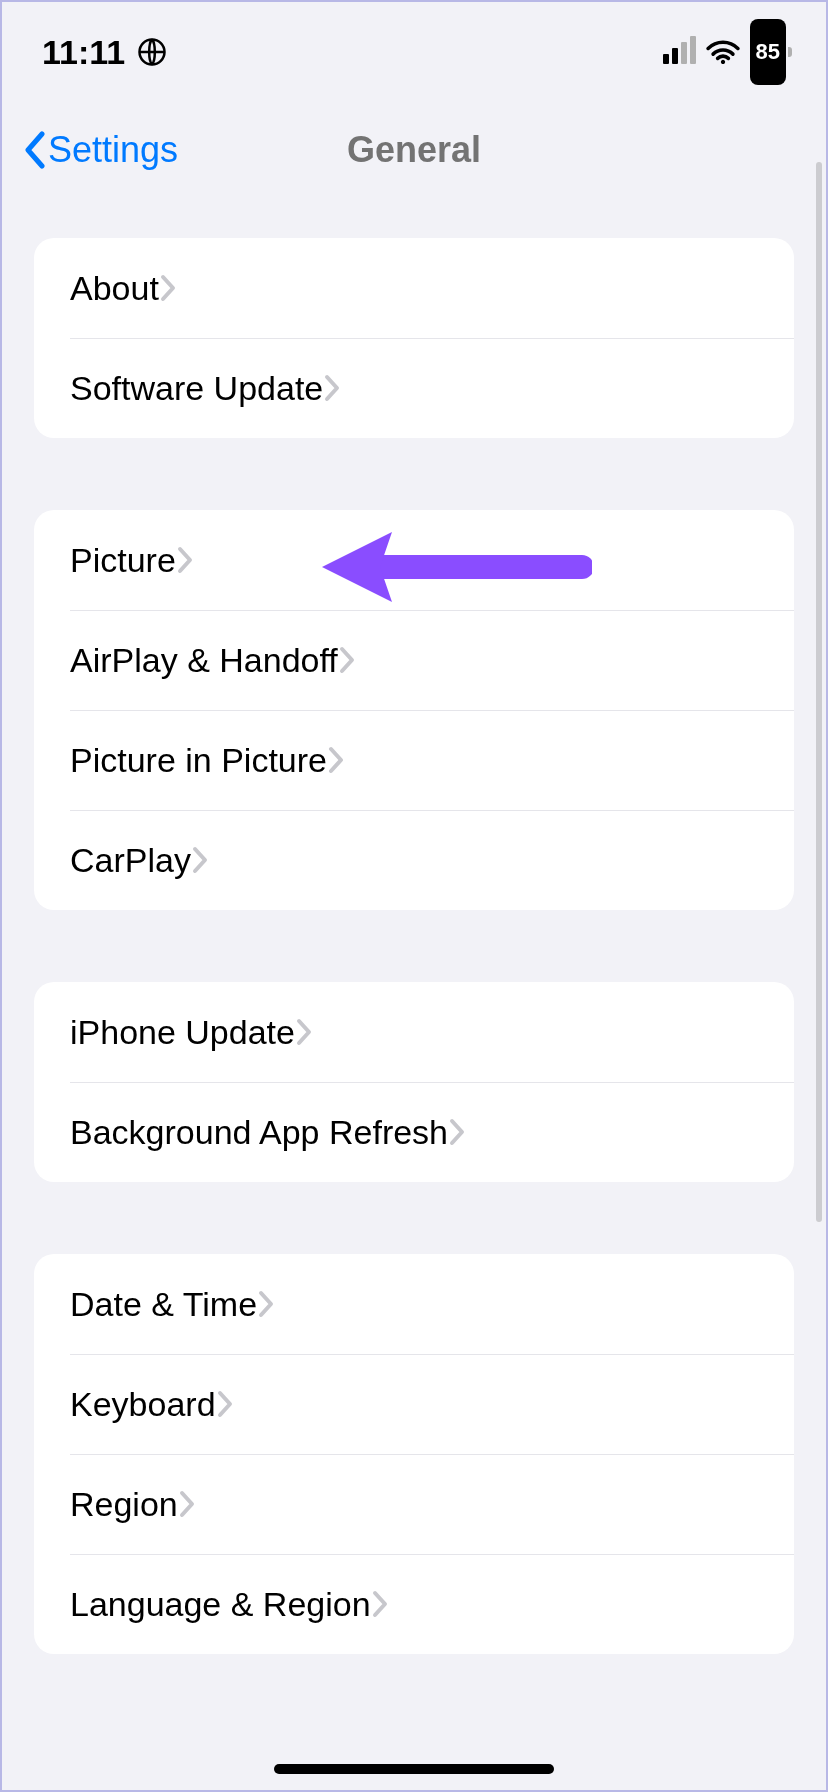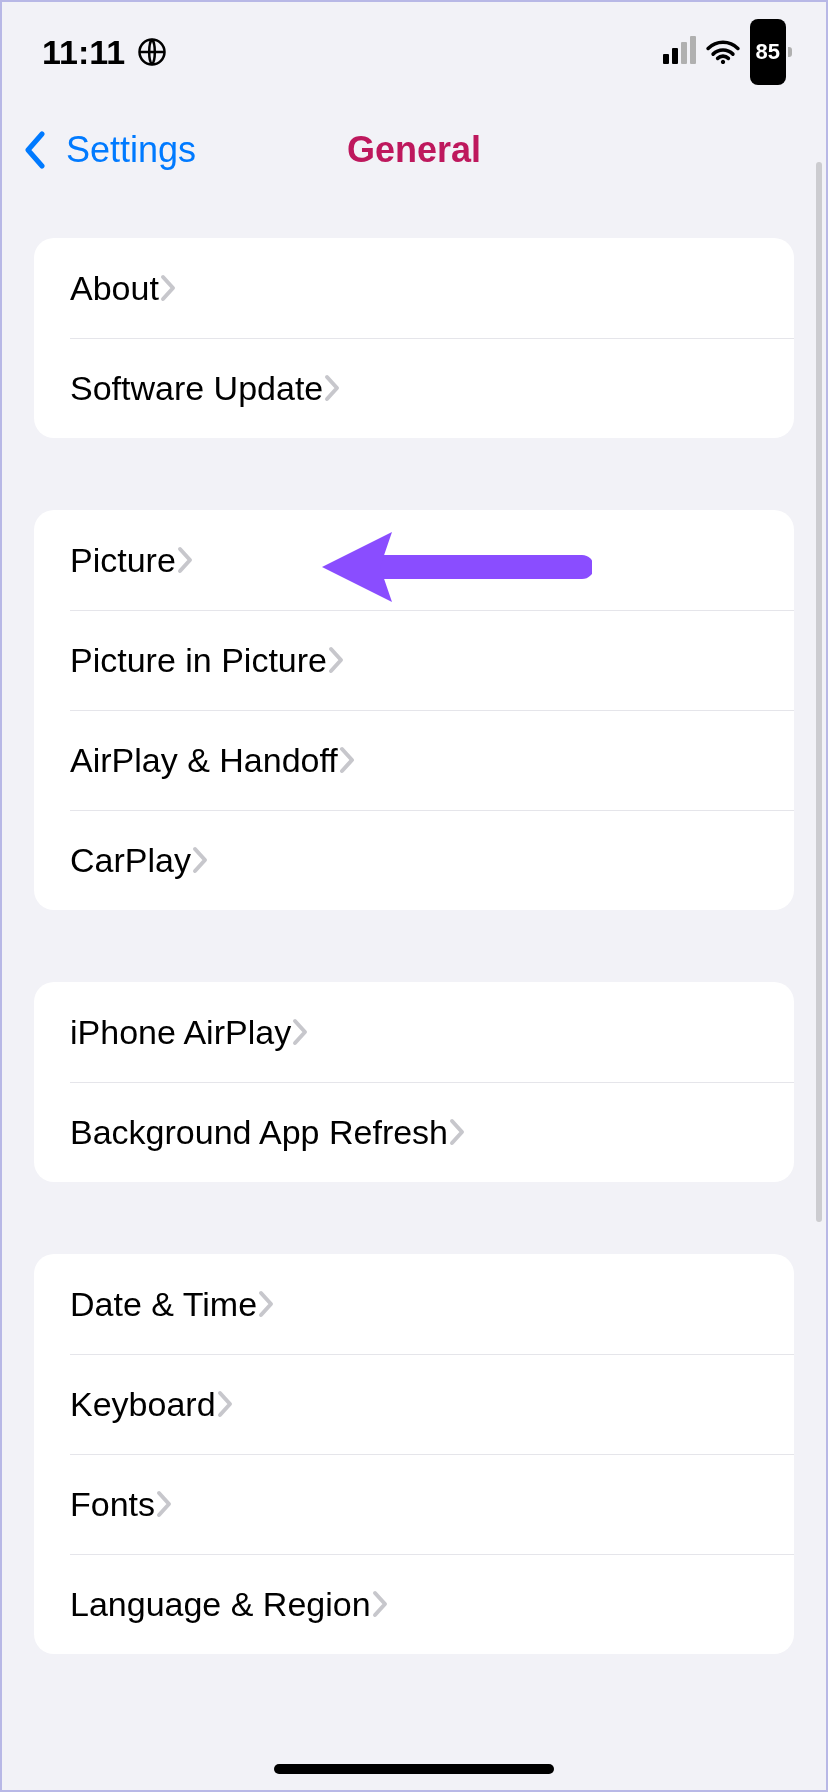--- a/index.html
+++ b/index.html
@@ -67,26 +67,26 @@
     justify-content: center;
     position: relative;
   }
   .back-btn {
     position: absolute;
     left: 20px;
     display: flex;
     align-items: center;
     color: #007aff;
     font-size: 36px;
-    gap: 20px;
+    gap: 2px;
     cursor: pointer;
     justify-content: space-between;
   }
   .back-chevron { width: 24px; height: 38px; }
-  .nav-title { font-size: 36px; font-weight: 600; color: #be185d; }
+  .nav-title { font-size: 36px; font-weight: 600; color: #737373; }
 
   
   .content {
     padding: 0 32px;
     padding-top: 40px;
   }
   .group {
     background: #fff;
     border-radius: 20px;
     margin-bottom: 72px;
@@ -202,42 +202,42 @@
   </div>
 
   <div class="group">
     <div class="row">
       <span class="row-label">Picture</span>
       <svg class="chevron" viewBox="0 0 18 30">
           <path d="M4 4l10 11L4 26"></path>
         </svg>
     </div>
     <div class="row">
+      <span class="row-label">AirPlay &amp; Handoff</span>
+      <svg class="chevron" viewBox="0 0 18 30">
+          <path d="M4 4l10 11L4 26"></path>
+        </svg>
+    </div>
+    <div class="row">
       <span class="row-label">Picture in Picture</span>
       <svg class="chevron" viewBox="0 0 18 30">
           <path d="M4 4l10 11L4 26"></path>
         </svg>
     </div>
     <div class="row">
-      <span class="row-label">AirPlay &amp; Handoff</span>
-      <svg class="chevron" viewBox="0 0 18 30">
-          <path d="M4 4l10 11L4 26"></path>
-        </svg>
-    </div>
-    <div class="row">
       <span class="row-label">CarPlay</span>
       <svg class="chevron" viewBox="0 0 18 30">
           <path d="M4 4l10 11L4 26"></path>
         </svg>
     </div>
   </div>
 
   <div class="group">
     <div class="row">
-      <span class="row-label">iPhone AirPlay</span>
+      <span class="row-label">iPhone Update</span>
       <svg class="chevron" viewBox="0 0 18 30">
           <path d="M4 4l10 11L4 26"></path>
         </svg>
     </div>
     <div class="row">
       <span class="row-label">Background App Refresh</span>
       <svg class="chevron" viewBox="0 0 18 30">
           <path d="M4 4l10 11L4 26"></path>
         </svg>
     </div>
@@ -250,21 +250,21 @@
           <path d="M4 4l10 11L4 26"></path>
         </svg>
     </div>
     <div class="row">
       <span class="row-label">Keyboard</span>
       <svg class="chevron" viewBox="0 0 18 30">
           <path d="M4 4l10 11L4 26"></path>
         </svg>
     </div>
     <div class="row">
-      <span class="row-label">Fonts</span>
+      <span class="row-label">Region</span>
       <svg class="chevron" viewBox="0 0 18 30">
           <path d="M4 4l10 11L4 26"></path>
         </svg>
     </div>
     <div class="row">
       <span class="row-label">Language &amp; Region</span>
       <svg class="chevron" viewBox="0 0 18 30">
           <path d="M4 4l10 11L4 26"></path>
         </svg>
     </div>

